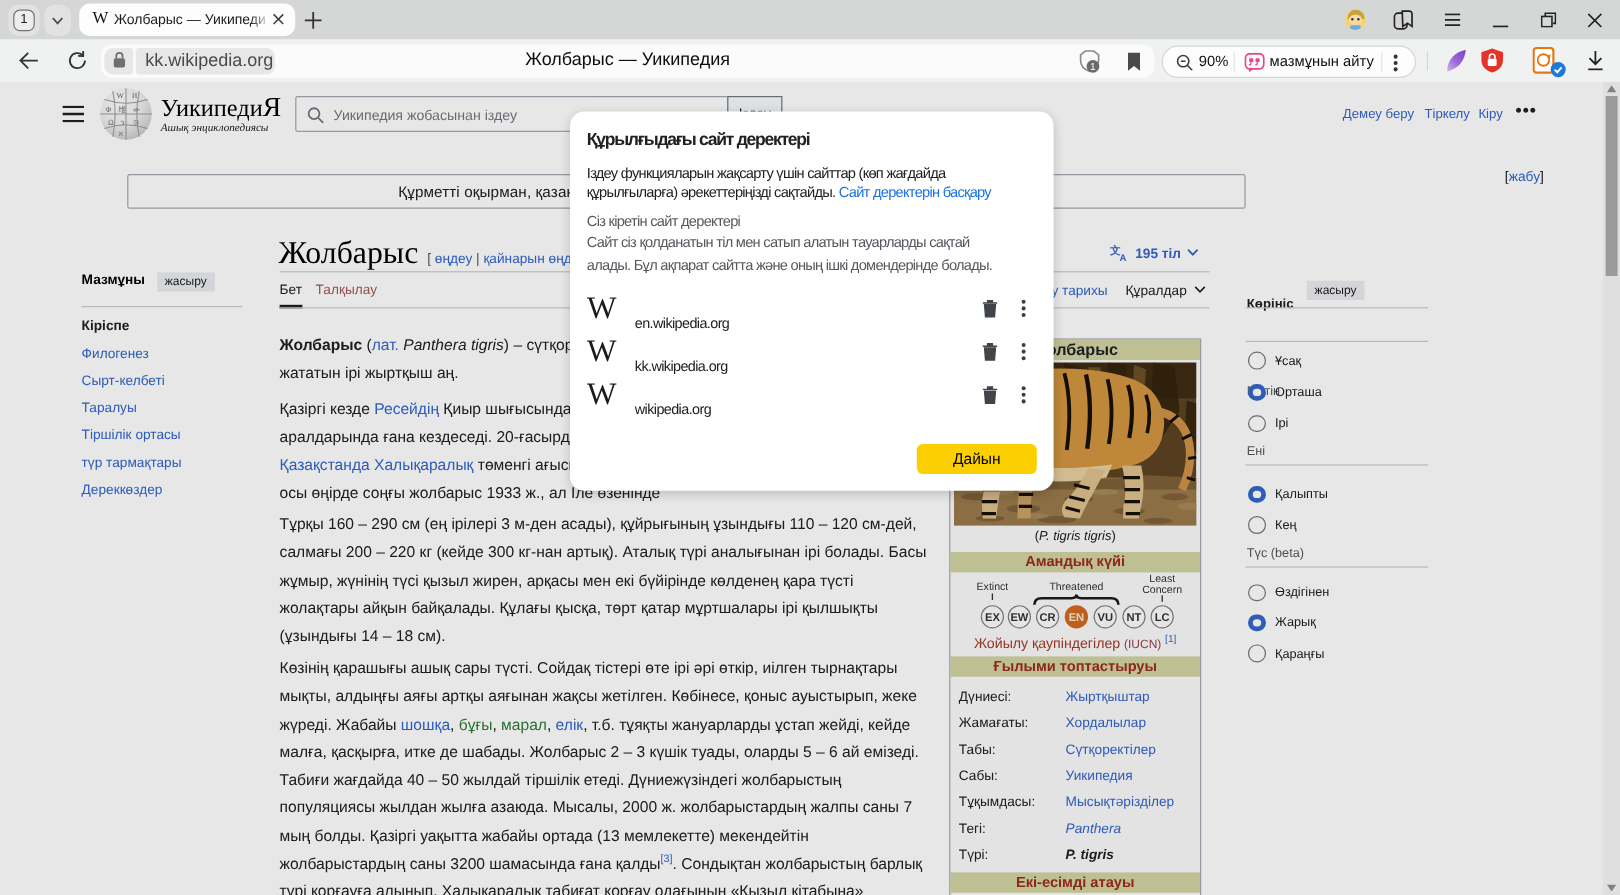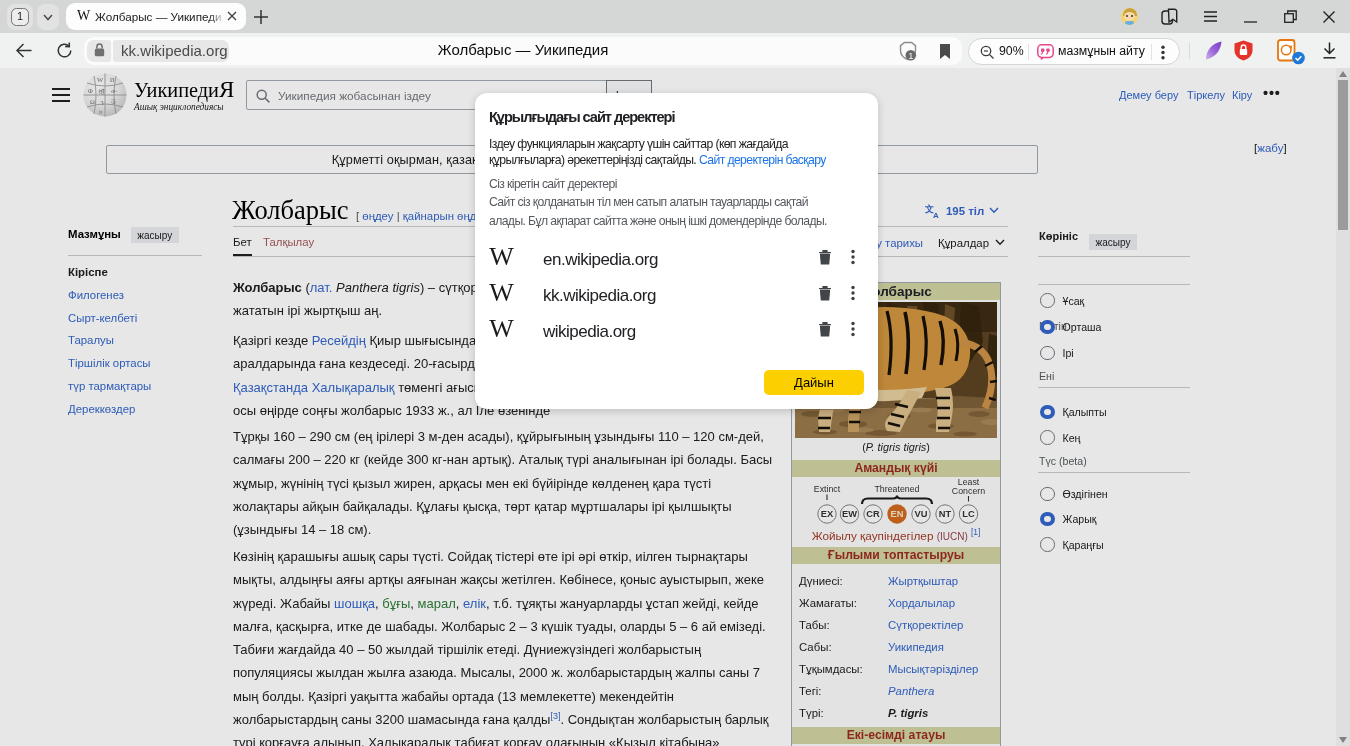--- a/index.html
+++ b/index.html
@@ -74,21 +74,21 @@
   #sbar .thumb { position:absolute; left:2px; top:12px; width:10px; height:150px; background:#acacac; }
 
   
   #dialog { position:absolute; left:475px; top:93px; width:403px; height:316px; background:#fff; border-radius:12px; box-shadow:0 2px 9px rgba(0,0,0,0.18); z-index:60; color:#202124; }
   #dialog .ttl { position:absolute; left:14px; top:16px; font-size:14.6px; font-weight:bold; letter-spacing:-1.05px; color:#202124; }
   #dialog .p1 { position:absolute; left:14px; top:42.7px; font-size:12.2px; letter-spacing:-0.6px; line-height:16.6px; }
   #dialog .blue { color:#1a73e8; }
   #dialog .p2 { position:absolute; left:14px; top:81.9px; font-size:12.2px; letter-spacing:-0.6px; line-height:18.5px; color:#55595e; }
   .siterow { position:absolute; left:0; width:403px; height:36.6px; }
   .siterow .w { position:absolute; left:14px; top:0; width:25px; text-align:center; font-family:"Liberation Serif",serif; font-size:26px; color:#1b1b1b; line-height:36.6px; }
-  .siterow .nm { position:absolute; left:54px; top:11px; font-size:17px; letter-spacing:-0.5px;margin-left:14px; }
+  .siterow .nm { position:absolute; left:54px; top:23px; font-size:12px; letter-spacing:-0.5px; }
   .siterow svg { position:absolute; }
   #donebtn { position:absolute; left:289px; top:277px; width:100px; height:25px; background:#fcd000; border-radius:5px; text-align:center; font-size:13px; line-height:25px; color:#000; }
 </style>
 </head>
 <body>
 
 <div id="tabstrip">
   <div id="tabcounter">
     <div class="num">1</div>
   </div>
@@ -296,21 +296,21 @@
   </div>
 
   <div id="bodytext">
     <p style="margin-bottom:6.5px;"><b>Жолбарыс</b> (<a>лат.</a> <i>Panthera tigris</i>) – сүтқоректілер класының мысық<br>жататын ірі жыртқыш аң.</p>
     <p style="margin-bottom:2.8px;">Қазіргі кезде <a>Ресейдің</a> Қиыр шығысында, Қытайда және Ява,<br>аралдарында ғана кездеседі. 20-ғасырдың 50-жылдарына дейін<br><a>Қазақстанда</a> <a>Халықаралық</a> төменгі ағысы мен Іле өзені бойында<br>осы өңірде соңғы жолбарыс 1933 ж., ал Іле өзенінде</p>
     <p style="margin-bottom:3.5px;">Тұрқы 160 – 290 см (ең ірілері 3 м-ден асады), құйрығының ұзындығы 110 – 120 см-дей,<br>салмағы 200 – 220 кг (кейде 300 кг-нан артық). Аталық түрі аналығынан ірі болады. Басы<br>жұмыр, жүнінің түсі қызыл жирен, арқасы мен екі бүйірінде көлденең қара түсті<br>жолақтары айқын байқалады. Құлағы қысқа, төрт қатар мұртшалары ірі қылшықты<br>(ұзындығы 14 – 18 см).</p>
     <p>Көзінің қарашығы ашық сары түсті. Сойдақ тістері өте ірі әрі өткір, иілген тырнақтары<br>мықты, алдыңғы аяғы артқы аяғынан жақсы жетілген. Көбінесе, қоныс ауыстырып, жеке<br>жүреді. Жабайы <a>шошқа</a>, <a class="green">бұғы</a>, <a class="green">марал</a>, <a>елік</a>, т.б. тұяқты жануарларды ұстап жейді, кейде<br>малға, қасқырға, итке де шабады. Жолбарыс 2 – 3 күшік туады, оларды 5 – 6 ай емізеді.<br>Табиғи жағдайда 40 – 50 жылдай тіршілік етеді. Дүниежүзіндегі жолбарыстың<br>популяциясы жылдан жылға азаюда. Мысалы, 2000 ж. жолбарыстардың жалпы саны 7<br>мың болды. Қазіргі уақытта жабайы ортада (13 мемлекетте) мекендейтін<br>жолбарыстардың саны 3200 шамасында ғана қалды<sup><a>[3]</a></sup>. Сондықтан жолбарыстың барлық<br>түрі қорғауға алынып, Халықаралық табиғат қорғау одағының «Қызыл кітабына»<br>енгізілген. Жолбарысты қазақ халқы ежелден күштіліктің символы санаған. 12 - 13-</p>
   </div>
 
   <div id="appearance">
-    <div class="abs" style="left:1px;top:2px;"><b style="font-size:11px;">Көрініс</b></div>
+    <div class="abs" style="left:1px;top:20px;"><b style="font-size:11px;">Көрініс</b></div>
     <div class="abs" style="left:51px;top:6px;background:#eaecf0;color:#202122;font-size:10px;padding:2.5px 6.5px;">жасыру</div>
     <div class="sep" style="top:27.5px;"></div>
     <div class="glabel" style="top:60px;margin-top:32px;">Мәтін</div>
     <div class="sep" style="top:56px;"></div>
     <div class="ropt" style="top:65px;"><span class="radio"></span>Ұсақ</div>
     <div class="ropt" style="top:91.5px;"><span class="radio sel"></span>Орташа</div>
     <div class="ropt" style="top:117.5px;"><span class="radio"></span>Ірі</div>
     <div class="glabel" style="top:142px;">Ені</div>
     <div class="sep" style="top:159px;"></div>
     <div class="ropt" style="top:176.5px;"><span class="radio sel"></span>Қалыпты</div>

